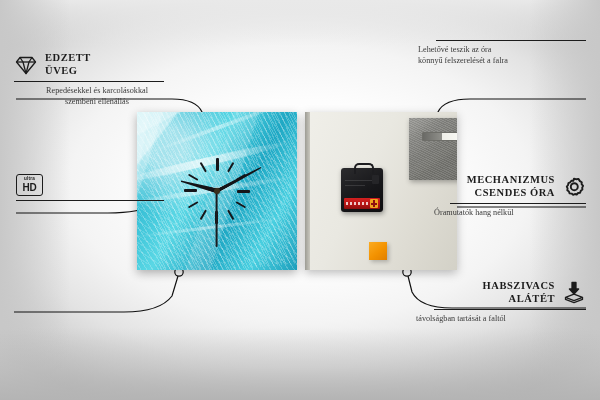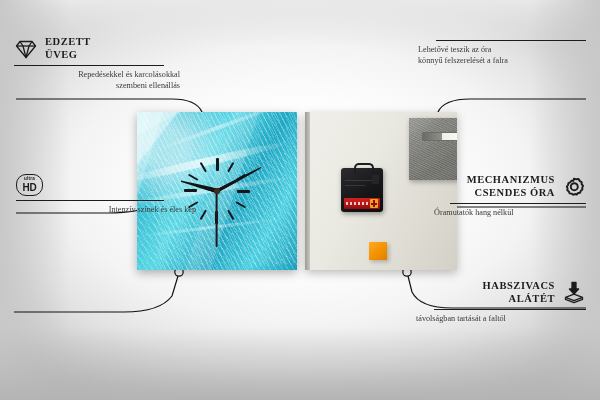--- a/index.html
+++ b/index.html
@@ -108,26 +108,26 @@
 
   
   .callout{position:absolute;}
   .co-head{display:flex;align-items:center;gap:7px;}
   .co-title{font-size:10.5px;font-weight:bold;color:#1c1c1c;letter-spacing:.55px;
     line-height:12.5px;text-transform:uppercase;white-space:nowrap;}
   .co-rule{height:1px;background:#1c1c1c;margin:4px 0 4px 0;}
   .co-sub{font-size:8.2px;color:#3a3a3a;line-height:10.5px;white-space:nowrap;}
   .co-left .co-head{justify-content:flex-start;}
   .co-left .co-title{text-align:left;}
-  .co-left .co-sub{text-align:right;}
+  .co-left .co-sub{text-align:center;}
   .co-right .co-head{justify-content:flex-end;}
   .co-right .co-title{text-align:right;}
   .co-right .co-sub{text-align:left;}
   .ico{width:24px;height:24px;flex:0 0 24px;display:block;}
-  .hd-badge{width:25px;height:20px;flex:0 0 25px;border:1.6px solid #1c1c1c;border-radius:10px;
+  .hd-badge{width:25px;height:20px;flex:0 0 25px;border:1.6px solid #1c1c1c;border-radius:3px;
     display:flex;flex-direction:column;align-items:center;justify-content:center;line-height:1;}
   .hd-badge .u{font-size:4.6px;font-weight:bold;letter-spacing:.2px;color:#1c1c1c;
     font-family:"Liberation Sans",sans-serif;}
   .hd-badge .h{font-size:10px;font-weight:bold;color:#1c1c1c;margin-top:.5px;
     font-family:"Liberation Sans",sans-serif;letter-spacing:-.2px;}
 </style>
 </head>
 <body>
 
 <div id="stage">
@@ -236,21 +236,21 @@
         <div class="battery">
           <div class="stripe"></div>
           <div class="plus"></div>
         </div>
       </div>
 
       <div class="foam"></div>
     </div>
   </div>
 
-  <div class="callout co-left" style="left:14px;top:36px;width:166px;">
+  <div class="callout co-left" style="left:14px;top:52px;width:166px;">
     <div class="co-head">
       <svg class="ico" viewBox="0 0 24 24">
         <g fill="none" stroke="#1c1c1c" stroke-width="1.3" stroke-linejoin="round">
           <path d="M2.5 9 L6 4.5 L18 4.5 L21.5 9 L12 20.5 Z"></path>
           <path d="M2.5 9 L21.5 9"></path>
           <path d="M6 4.5 L9 9 L12 20.5 L15 9 L18 4.5"></path>
         </g>
       </svg>
       <div>
         <div class="co-title">EDZETT</div>
@@ -263,21 +263,20 @@
   </div>
 
   <div class="callout co-left" style="left:16px;top:174px;width:180px;">
     <div class="co-head">
       <div class="hd-badge">
         <span class="u">ultra</span>
         <span class="h">HD</span>
       </div>
     </div>
     <div class="co-rule" style="width:148px;"></div>
-    <div class="co-sub">Intenzív színek és éles kép</div>
   </div>
 
 
   <div class="callout co-right" style="left:418px;top:36px;width:168px;">
     <div class="co-rule" style="width:150px;margin-left:18px;"></div>
     <div class="co-sub">Lehetővé teszik az óra</div>
     <div class="co-sub">könnyű felszerelését a falra</div>
   </div>
 
   <div class="callout co-right" style="left:434px;top:174px;width:152px;">

